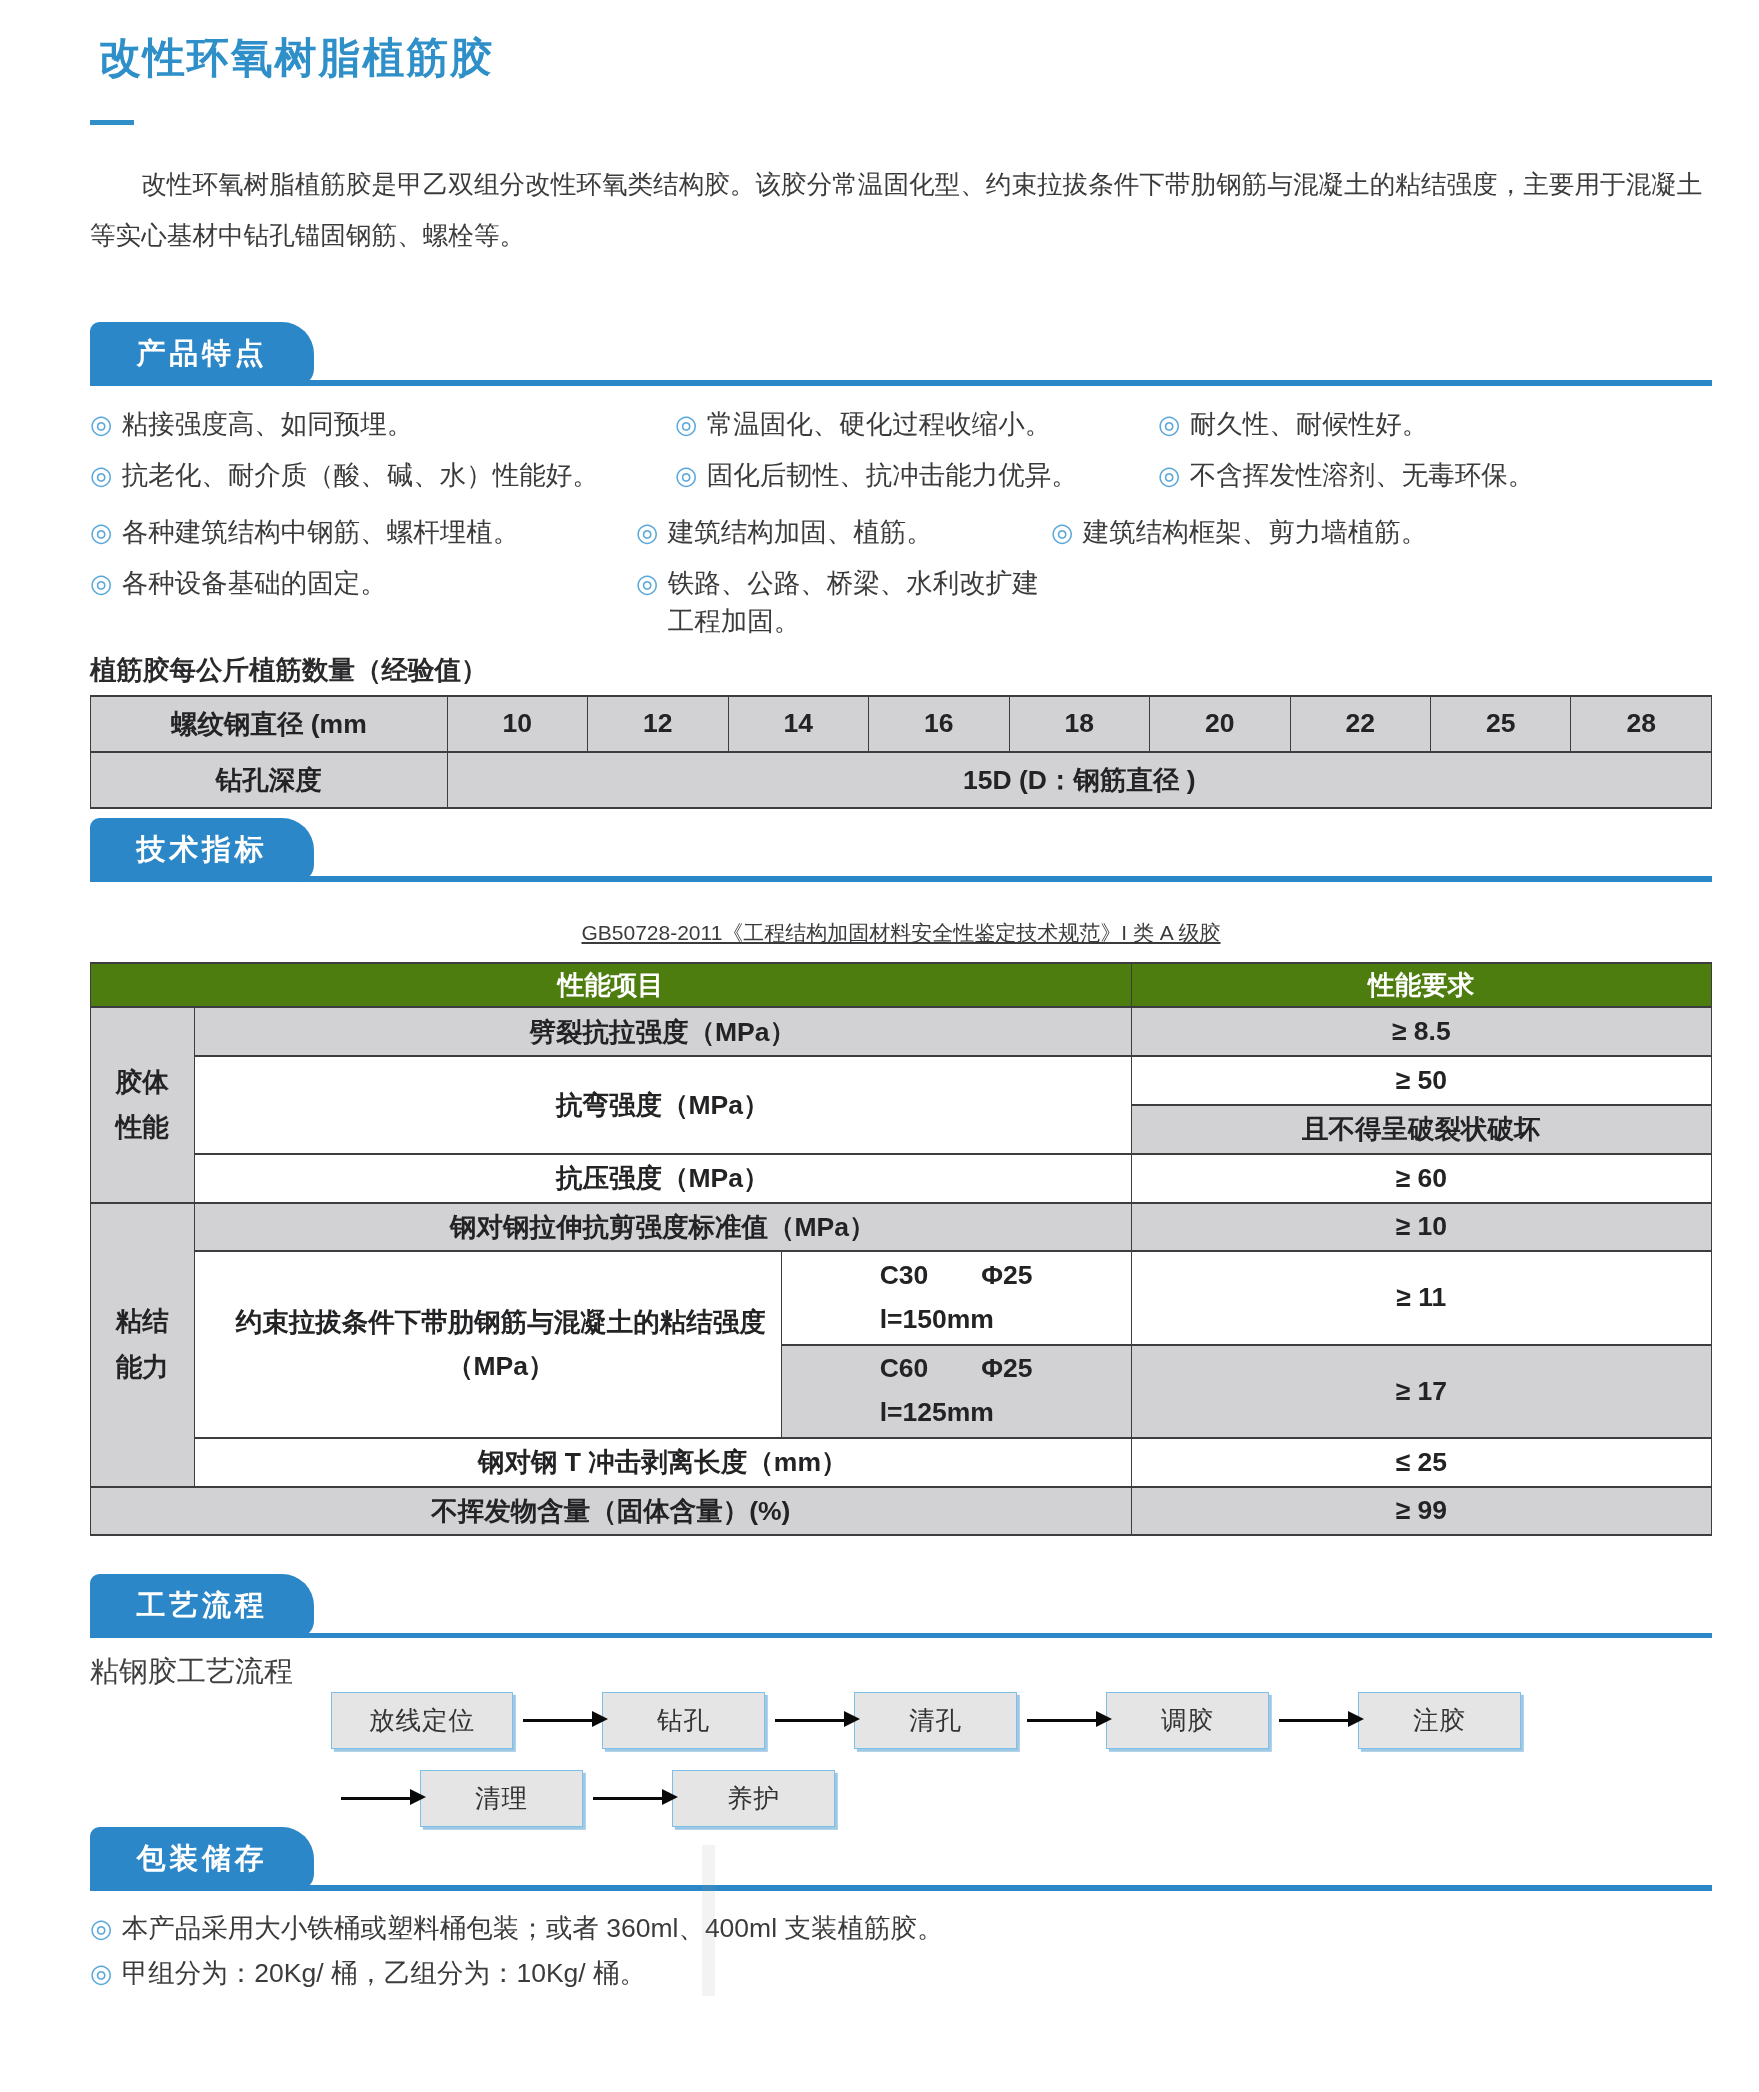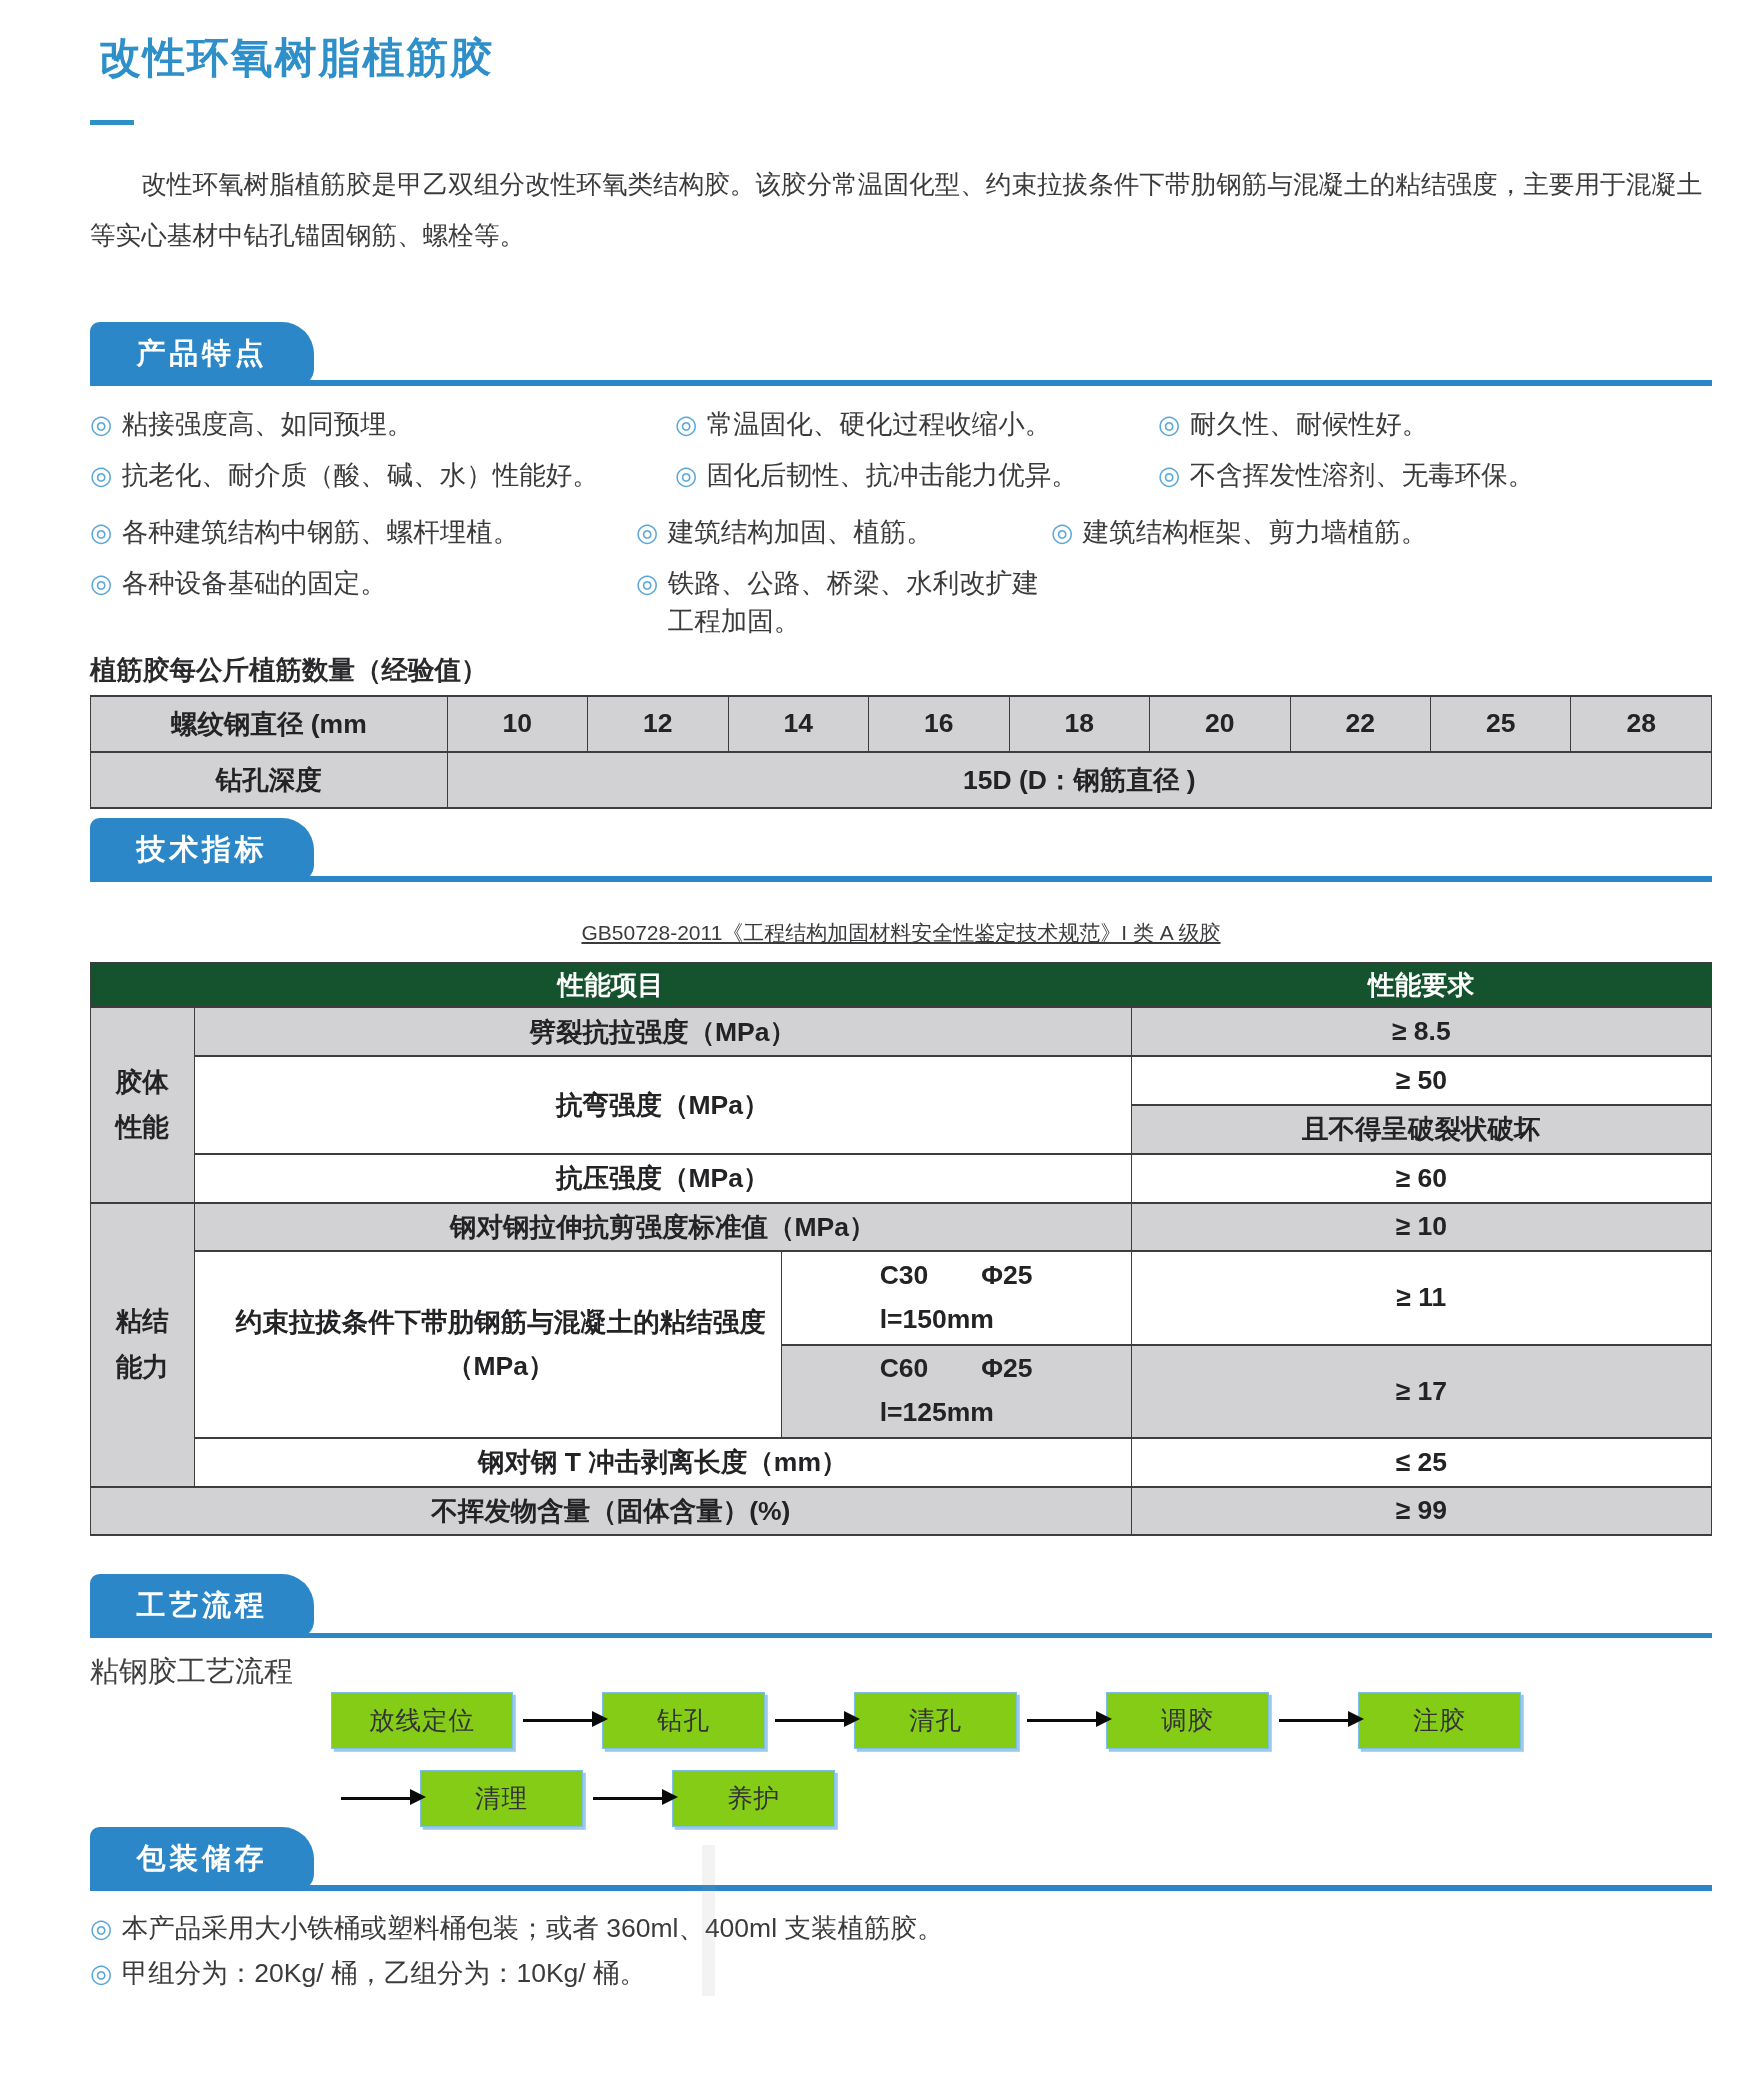--- a/index.html
+++ b/index.html
@@ -53,33 +53,33 @@
   .gray{background:#d2d2d4;}
 
   
   .dosage-caption{margin-top:11.4px;font-size:26.5px;font-weight:700;color:#2a2a2c;line-height:38px;}
   .dosage-table{margin-top:5.7px;}
   .dosage-table td{height:50px;}
 
   
   .tech-note{margin-top:32px;font-size:21px;color:#3b3b3d;text-align:center;line-height:38px;text-decoration:underline;}
   .tech-table{margin-top:9.5px;}
-  .tech-table th{background:#14532d;color:#ffffff;height:39px;}
+  .tech-table th{background:#4d7c0f;color:#ffffff;height:39px;}
   .tech-table td{height:43px;}
   .tech-table td.tall{height:65px;}
   .v-label span{display:inline-block;width:59px;line-height:1.7;word-break:break-all;}
   .two-line{line-height:1.65;padding-left:32px;}
   .spec-block{display:inline-block;text-align:left;line-height:1.65;}
 
   
   .flow-title{margin-top:11.4px;font-size:29px;color:#3f3f41;line-height:42px;}
   .flow-row{display:flex;align-items:center;margin-left:241px;}
   .flow-row-2{margin-top:21px;}
   .flow-box{
-    width:161px;height:55px;background:#84cc16;border:1.9px solid #7cc0ea;
+    width:161px;height:55px;background:#e5e5e5;border:1.9px solid #7cc0ea;
     box-shadow:2.8px 2.8px 0 rgba(43,134,197,0.45);
     display:flex;align-items:center;justify-content:center;
     font-size:25.6px;color:#333335;flex:0 0 auto;letter-spacing:0.9px;
   }
   .flow-box.wide{width:180px;}
   .flow-arrow{width:70px;height:2.8px;background:#0a0a0a;margin:0 9.5px;position:relative;flex:0 0 auto;}
   .flow-arrow::after{
     content:"";position:absolute;right:-15px;top:-7.6px;width:0;height:0;
     border-left:16px solid #0a0a0a;border-top:8.5px solid transparent;border-bottom:8.5px solid transparent;
   }

